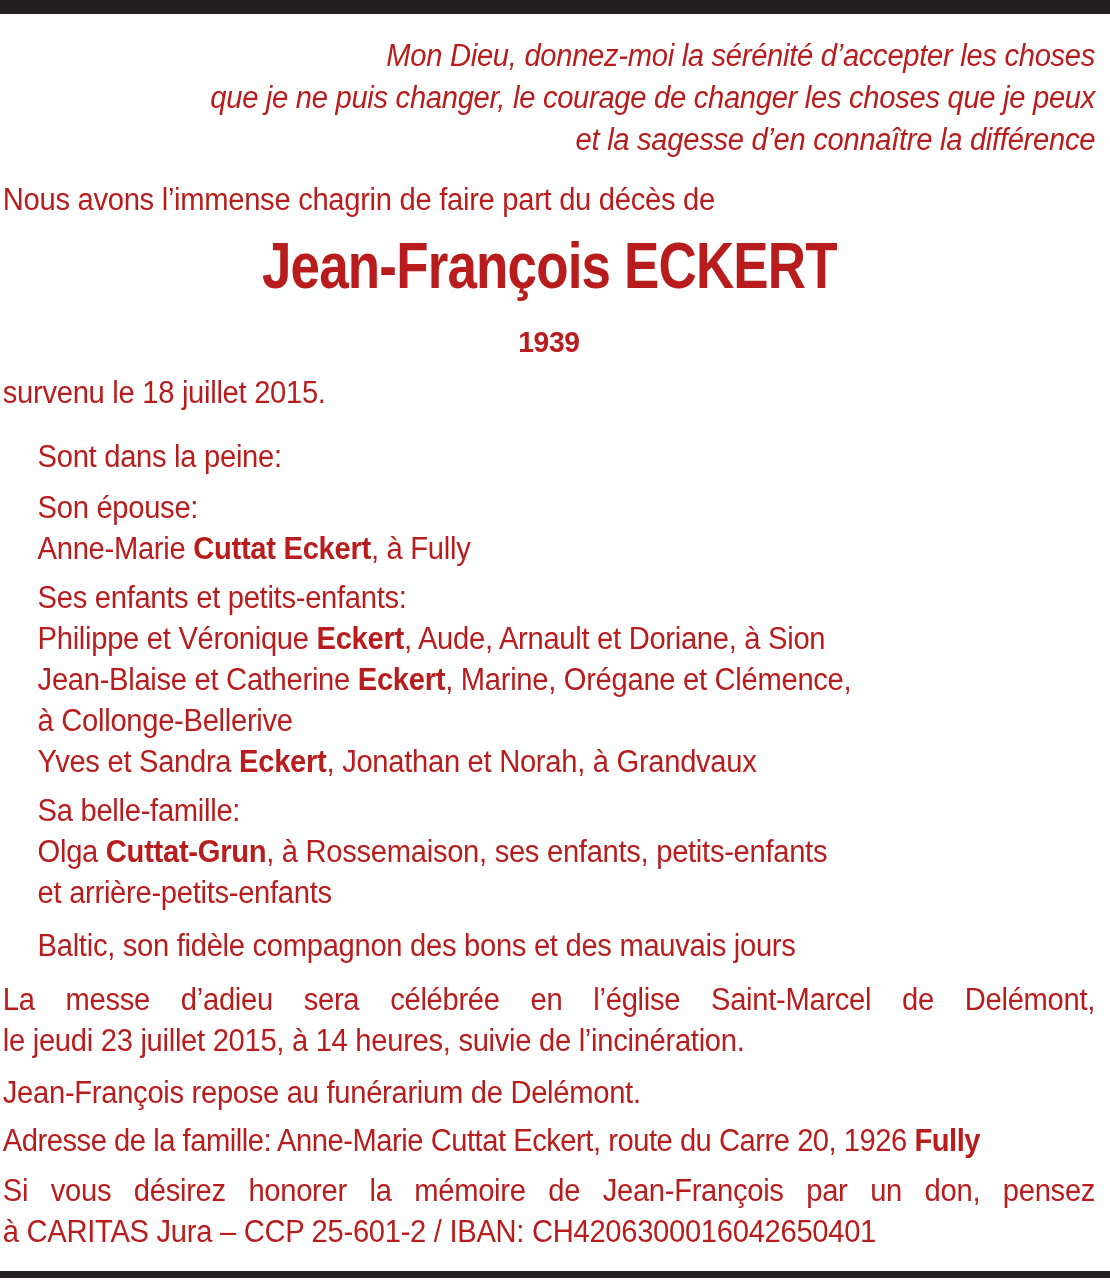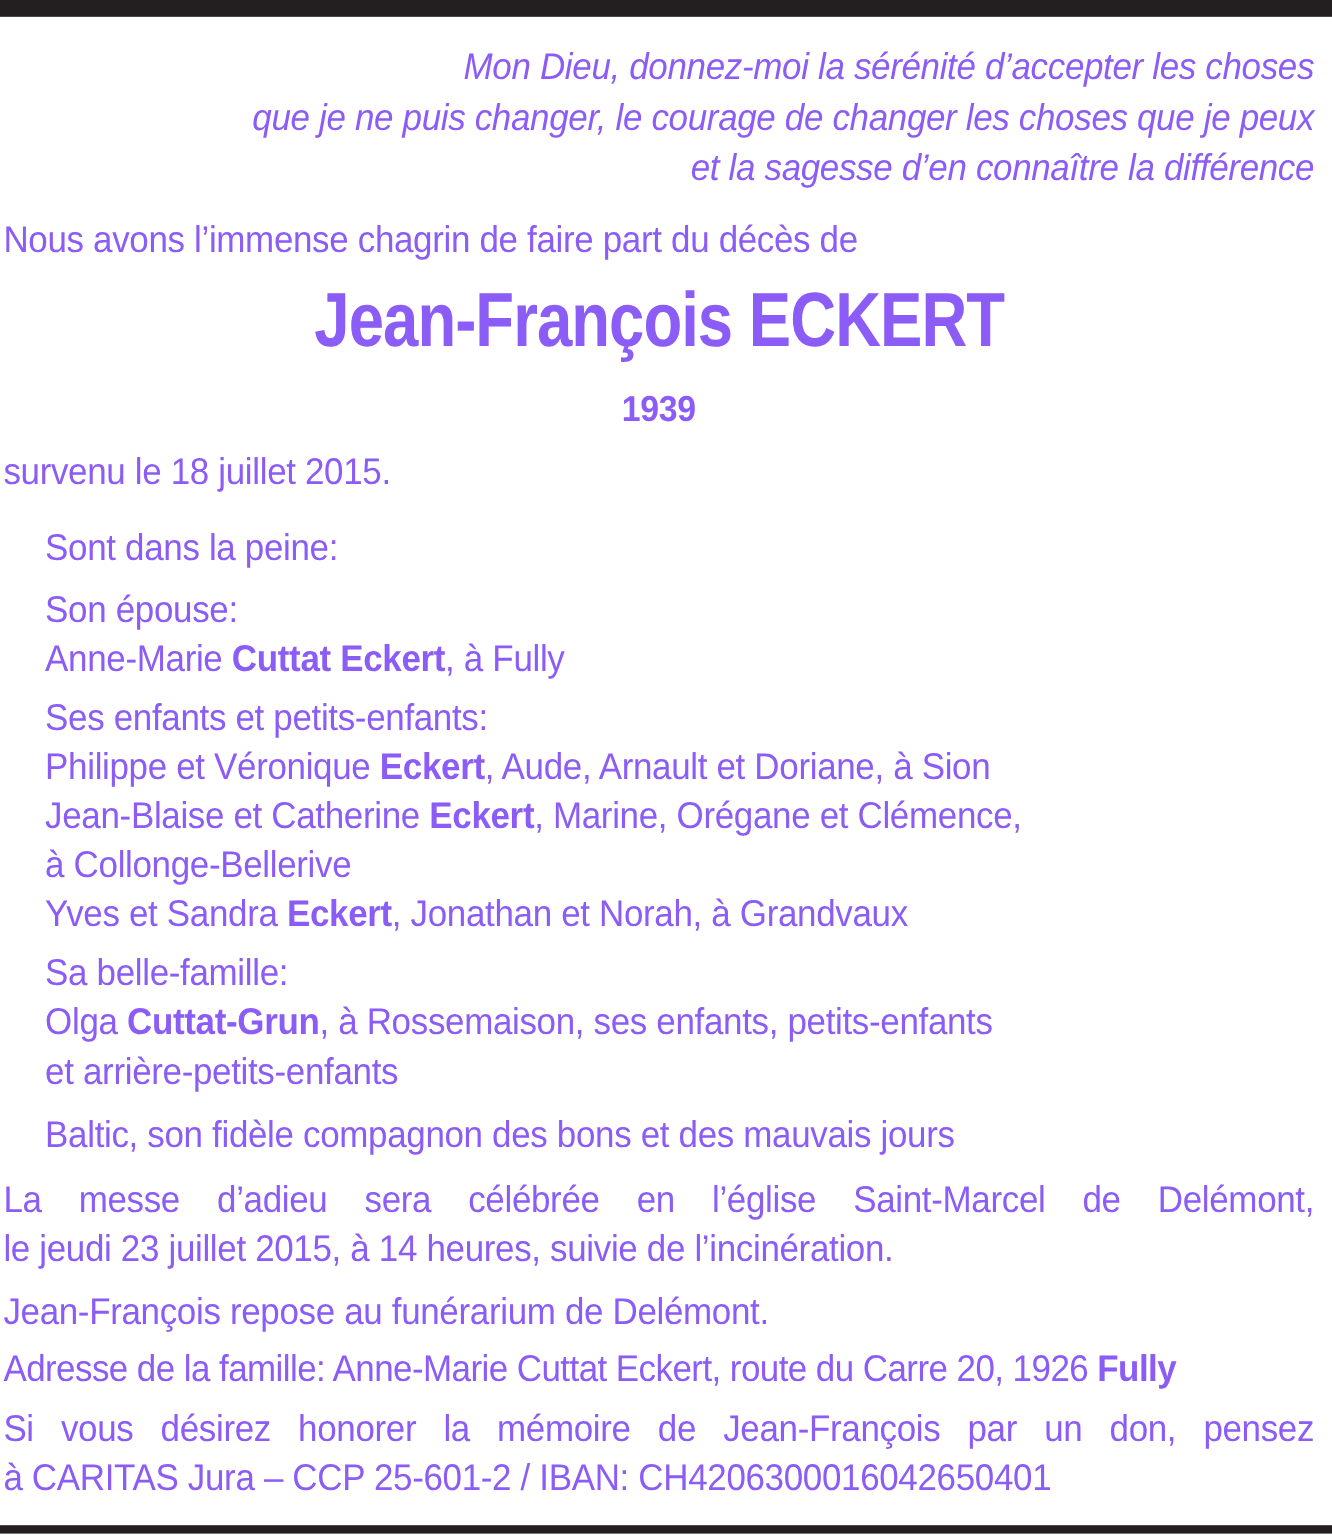--- a/index.html
+++ b/index.html
@@ -7,21 +7,21 @@
     padding: 0;
     background: #ffffff;
   }
   .page {
     position: relative;
     width: 1110px;
     height: 1283px;
     background: #ffffff;
     overflow: hidden;
     font-family: "Liberation Sans", "DejaVu Sans", sans-serif;
-    color: #8b5cf6;
+    color: #b91c1c;
   }
   .rule {
     position: absolute;
     left: 0;
     width: 1110px;
     background: #231f20;
   }
   .rule-top { top: 0; height: 14px; }
   .rule-bottom { bottom: 5px; height: 7px; }
 

